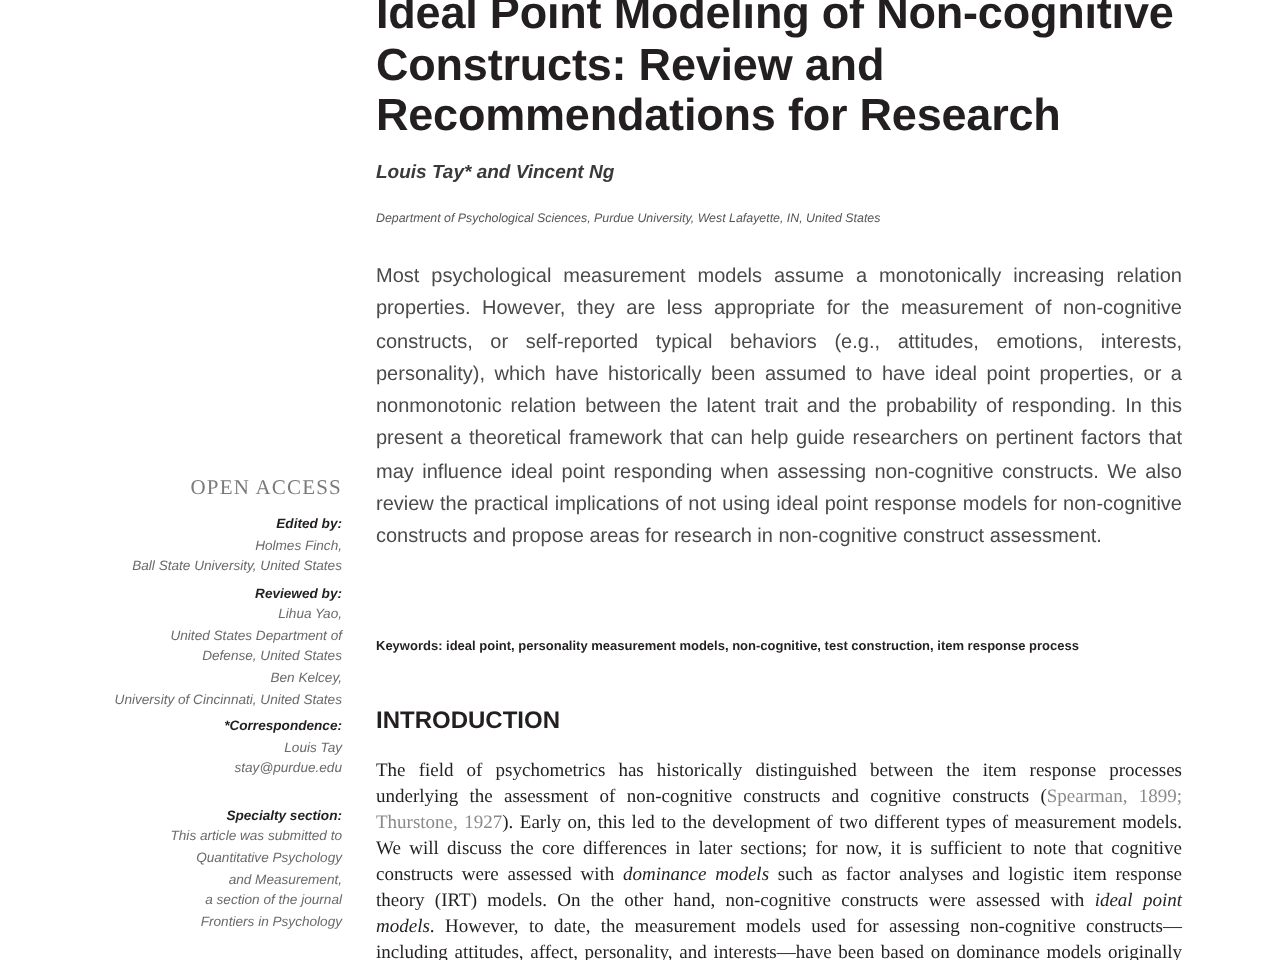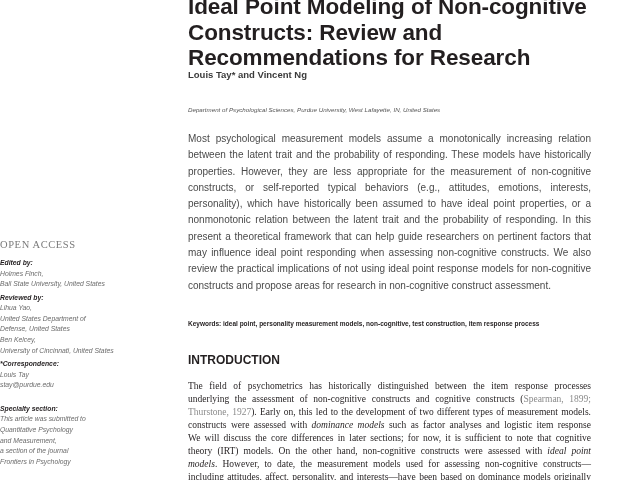--- a/index.html
+++ b/index.html
@@ -7,22 +7,22 @@
     width: 640px; height: 480px; overflow: hidden; background: #ffffff;
     position: relative; color: #231f20;
   }
   .title {
     position: absolute; left: 188px; top: -6px; width: 440px;
     font-family: "Liberation Sans", sans-serif; font-weight: bold;
     font-size: 22.5px; line-height: 25.5px; color: #231f20; letter-spacing: -0.1px;
   }
   .title div { white-space: nowrap; }
   .authors {
-    position: absolute; left: 188px; top: 69px;
-    font-family: "Liberation Sans", sans-serif; font-weight: bold;
+    position: absolute; left: 188px; top: 81px;
+    font-family: "Liberation Sans", sans-serif; font-style: italic; font-weight: bold;
     font-size: 9.5px; color: #3a3a3a;
   }
   .affil {
     position: absolute; left: 188px; top: 106px;
     font-family: "Liberation Sans", sans-serif; font-style: italic;
     font-size: 6.2px; color: #555;
   }
   .abstract {
     position: absolute; left: 188px; top: 131px; width: 403px;
     font-family: "Liberation Sans", sans-serif; font-size: 10px;
@@ -41,21 +41,21 @@
     font-size: 12px; color: #231f20;
   }
   .body-text {
     position: absolute; left: 188px; top: 380px; width: 403px;
     font-family: "Liberation Serif", serif; font-size: 9.5px;
     line-height: 13px; color: #231f20;
   }
   .body-text div { white-space: nowrap; text-align: justify; text-align-last: justify; }
   .cite { color: #8a8a8a; }
   .sidebar {
-    position: absolute; left: 0; top: 239px; width: 171px; 
+    position: absolute; left: 0; top: 239px; width: 171px; text-align: right;
     font-family: "Liberation Sans", sans-serif; color: #6a6a6a;
   }
   .open-access {
     font-family: "Liberation Serif", serif; font-size: 10.5px; color: #7a7a7a;
     letter-spacing: 0.6px; margin-bottom: 8px;
   }
   .sb-label {
     font-style: italic; font-weight: bold; font-size: 6.8px; color: #231f20;
     line-height: 10.5px; margin-top: 3px;
   }
@@ -69,41 +69,40 @@
   <div>Ideal Point Modeling of Non-cognitive</div>
   <div>Constructs: Review and</div>
   <div>Recommendations for Research</div>
 </div>
 
 <div class="authors">Louis Tay* and Vincent Ng</div>
 <div class="affil">Department of Psychological Sciences, Purdue University, West Lafayette, IN, United States</div>
 
 <div class="abstract">
   <div>Most psychological measurement models assume a monotonically increasing relation</div>
-  <div>between the latent trait and the probability of responding. These models have historically</div>
   <div>properties. However, they are less appropriate for the measurement of non-cognitive</div>
   <div>constructs, or self-reported typical behaviors (e.g., attitudes, emotions, interests,</div>
   <div>personality), which have historically been assumed to have ideal point properties, or a</div>
   <div>nonmonotonic relation between the latent trait and the probability of responding. In this</div>
   <div>present a theoretical framework that can help guide researchers on pertinent factors that</div>
   <div>may influence ideal point responding when assessing non-cognitive constructs. We also</div>
   <div>review the practical implications of not using ideal point response models for non-cognitive</div>
   <div class="last">constructs and propose areas for research in non-cognitive construct assessment.</div>
 </div>
 
 <div class="keywords">Keywords: ideal point, personality measurement models, non-cognitive, test construction, item response process</div>
 
 <div class="section-heading">INTRODUCTION</div>
 
 <div class="body-text">
   <div>The field of psychometrics has historically distinguished between the item response processes</div>
   <div><span>underlying the assessment of non-cognitive constructs and cognitive constructs (</span><a class="cite">Spearman, 1899;</a></div>
   <div><a class="cite">Thurstone, 1927</a><span>). Early on, this led to the development of two different types of measurement models.</span></div>
+  <div>We will discuss the core differences in later sections; for now, it is sufficient to note that cognitive</div>
   <div><span>constructs were assessed with </span><em>dominance models</em><span> such as factor analyses and logistic item response</span></div>
-  <div>We will discuss the core differences in later sections; for now, it is sufficient to note that cognitive</div>
   <div><span>theory (IRT) models. On the other hand, non-cognitive constructs were assessed with </span><em>ideal point</em></div>
   <div><em>models</em><span>. However, to date, the measurement models used for assessing non-cognitive constructs—</span></div>
   <div>including attitudes, affect, personality, and interests—have been based on dominance models originally</div>
 </div>
 
 <div class="sidebar">
   <div class="open-access">OPEN ACCESS</div>
 
   <div class="sb-label">Edited by:</div>
   <div class="sb-line">Holmes Finch,</div>

